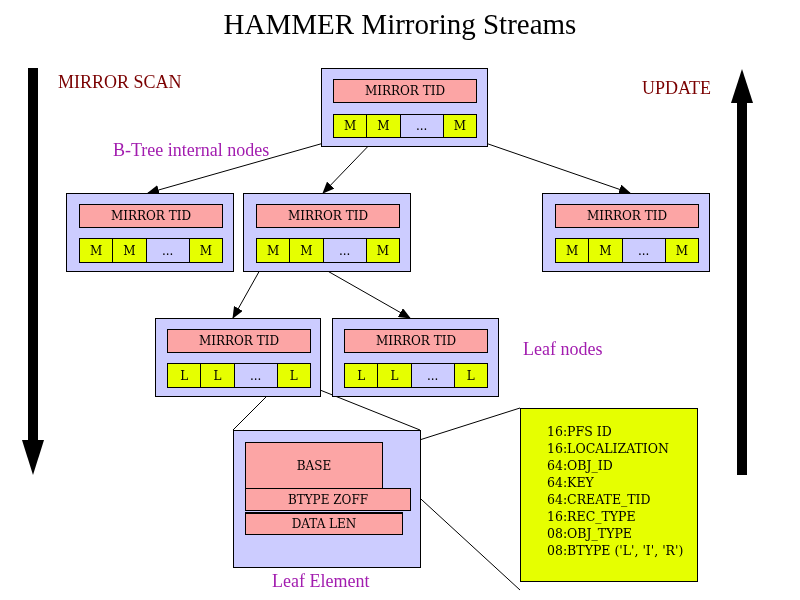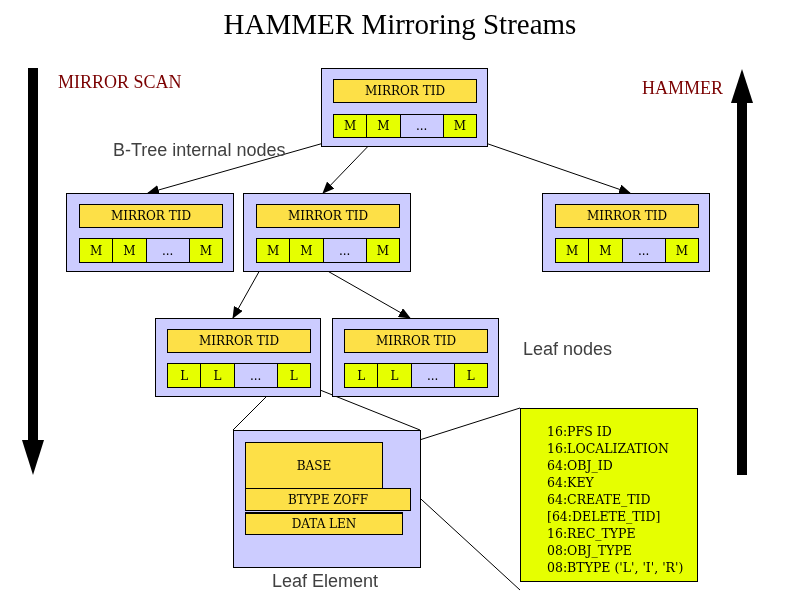--- a/index.html
+++ b/index.html
@@ -1,22 +1,22 @@
 <!DOCTYPE html>
 <html><head>
 <meta charset="utf-8">
 <style>
   html, body { margin:0; padding:0; background:#ffffff; }
   body { width:800px; height:600px; position:relative; overflow:hidden; font-family:"DejaVu Serif", serif; }
   .abs { position:absolute; }
   .title { left:0; width:800px; top:8px; text-align:center; font-size:29px; color:#000; font-family:"Liberation Serif", serif; }
   .label-red { color:#7a0000; font-size:18px; font-family:"Liberation Serif", serif; }
-  .label-black { color:#404040; font-size:18px; font-family:Liberation Sans, sans-serif; }
+  .label-black { color:#a21caf; font-size:18px; font-family:Liberation Serif, serif; }
   .node { background:#ccccff; border:1px solid #000; box-sizing:border-box; }
-  .ybox { background:#fde047; border:1px solid #000; box-sizing:border-box; font-size:12px; display:flex; align-items:center; justify-content:center; font-family:"DejaVu Serif", serif; }
+  .ybox { background:#fca5a5; border:1px solid #000; box-sizing:border-box; font-size:12px; display:flex; align-items:center; justify-content:center; font-family:"DejaVu Serif", serif; }
   .cells { display:flex; box-sizing:border-box; border:1px solid #000; }
   .cell { flex:1; display:flex; align-items:center; justify-content:center; font-size:12px; border-right:1px solid #000; background:#e6ff00; }
   .cell:last-child { border-right:none; }
   .cell.dots { background:#ccccff; flex:1.3; }
   .fields { background:#e6ff00; border:1px solid #000; box-sizing:border-box; font-size:12.5px; line-height:17px; padding:14px 0 0 26px; font-family:"DejaVu Serif", serif; }
   svg.lines { position:absolute; left:0; top:0; }
 </style>
 </head>
 <body>
 
@@ -42,21 +42,21 @@
 
   <line x1="277" y1="386" x2="233" y2="430" stroke="#000" stroke-width="1"></line>
   <line x1="310" y1="386" x2="420" y2="430" stroke="#000" stroke-width="1"></line>
 
   <line x1="410" y1="443" x2="520" y2="408" stroke="#000" stroke-width="1"></line>
   <line x1="410" y1="489" x2="520" y2="590" stroke="#000" stroke-width="1"></line>
 </svg>
 
 <div class="abs title">HAMMER Mirroring Streams</div>
 <div class="abs label-red" style="left:58px;top:72px;">MIRROR SCAN</div>
-<div class="abs label-red" style="left:642px;top:78px;">HAMMER</div>
+<div class="abs label-red" style="left:642px;top:78px;">UPDATE</div>
 <div class="abs label-black" style="left:113px;top:140px;">B-Tree internal nodes</div>
 <div class="abs label-black" style="left:523px;top:339px;">Leaf nodes</div>
 <div class="abs label-black" style="left:272px;top:571px;">Leaf Element</div>
 
 <div class="abs node" style="left:321px;top:68px;width:167px;height:79px;">
   <div class="abs ybox" style="left:11px;top:10px;width:144px;height:24px;">MIRROR TID</div>
   <div class="abs cells" style="left:11px;top:45px;width:144px;height:24px;">
     <div class="cell">M</div>
     <div class="cell">M</div>
     <div class="cell dots">...</div>
@@ -119,17 +119,16 @@
   <div class="abs ybox" style="left:11px;top:57px;width:166px;height:23px;">BTYPE ZOFF</div>
   <div class="abs ybox" style="left:11px;top:81px;width:158px;height:23px;border-top:2px solid #000;">DATA LEN</div>
 </div>
 
 <div class="abs fields" style="left:520px;top:408px;width:178px;height:174px;">
   <div>16:PFS ID</div>
   <div>16:LOCALIZATION</div>
   <div>64:OBJ_ID</div>
   <div>64:KEY</div>
   <div>64:CREATE_TID</div>
-  <div>[64:DELETE_TID]</div>
   <div>16:REC_TYPE</div>
   <div>08:OBJ_TYPE</div>
   <div>08:BTYPE ('L', 'I', 'R')</div>
 </div>
 
 </body></html>

